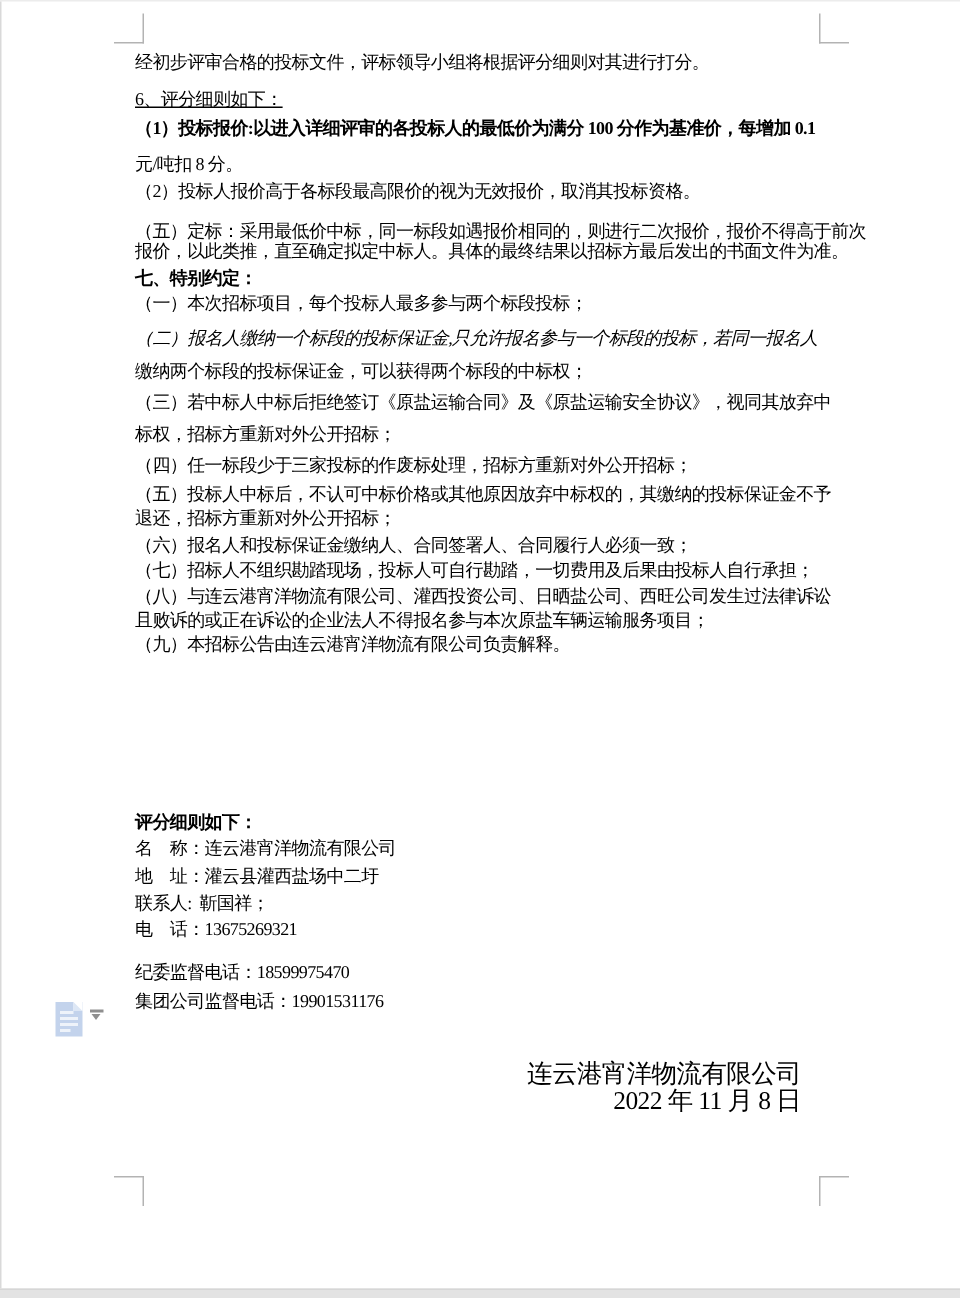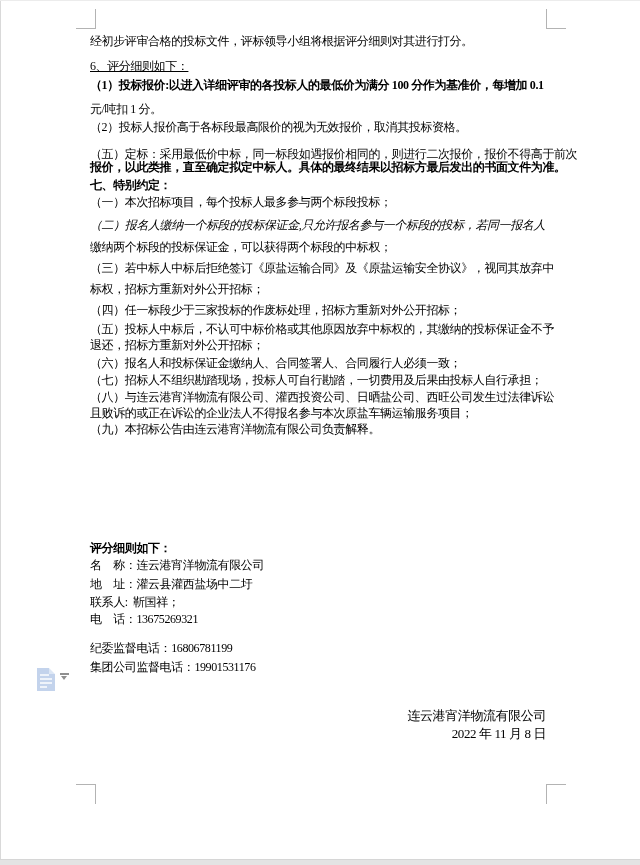--- a/index.html
+++ b/index.html
@@ -18,21 +18,21 @@
   .mark.tr{left:546px;top:8px;border-left:1px solid #b3b3b3;border-bottom:1px solid #b3b3b3;}
   .mark.bl{left:76px;top:783px;border-right:1px solid #b3b3b3;border-top:1px solid #b3b3b3;}
   .mark.br{left:546px;top:783px;border-left:1px solid #b3b3b3;border-top:1px solid #b3b3b3;}
 
   .line{
     position:absolute;left:90px;
     font-size:12px;line-height:15px;letter-spacing:-0.4px;
     color:#000;white-space:pre;
   }
   .line.bold{font-weight:bold;}
-  .line.right{left:auto;right:94px;font-size:13px;}
+  .line.right{left:auto;right:106px;font-size:17px;}
 
   
   .paste-btn{position:absolute;left:36px;top:665px;width:36px;height:28px;cursor:pointer;}
   .clip-doc{position:absolute;left:1px;top:2px;width:18px;height:23px;background:#c3d3ec;}
   .clip-doc .fold{position:absolute;right:0;top:0;width:0;height:0;border-left:6px solid #dde7f5;border-top:6px solid #ffffff;}
   .clip-doc .ln{position:absolute;left:3px;height:2px;background:#eef3fa;}
   .clip-doc .ln1{top:6px;width:9px;}
   .clip-doc .ln2{top:10px;width:12px;}
   .clip-doc .ln3{top:14px;width:12px;}
   .clip-doc .ln4{top:18px;width:7px;}
@@ -48,44 +48,44 @@
 
 <div class="mark tl"></div>
 <div class="mark tr"></div>
 <div class="mark bl"></div>
 <div class="mark br"></div>
 
 <div id="doc-lines">
     <div class="line" style="top: 33px;">经初步评审合格的投标文件，评标领导小组将根据评分细则对其进行打分。</div>
     <div class="line" style="top: 58px; text-decoration: underline;">6、评分细则如下：</div>
     <div class="line" style="top: 77px; font-weight: bold;">（1）投标报价:以进入详细评审的各投标人的最低价为满分 100 分作为基准价，每增加 0.1</div>
-    <div class="line" style="top: 101px;">元/吨扣 1 分。</div>
+    <div class="line" style="top: 101px;">元/吨扣 8 分。</div>
     <div class="line" style="top: 119px;">（2）投标人报价高于各标段最高限价的视为无效报价，取消其投标资格。</div>
     <div class="line" style="top: 146px;">（五）定标：采用最低价中标，同一标段如遇报价相同的，则进行二次报价，报价不得高于前次</div>
-    <div class="line" style="top: 159px; font-weight: bold;">报价，以此类推，直至确定拟定中标人。具体的最终结果以招标方最后发出的书面文件为准。</div>
+    <div class="line" style="top: 159px;">报价，以此类推，直至确定拟定中标人。具体的最终结果以招标方最后发出的书面文件为准。</div>
     <div class="line bold" style="top: 177px;">七、特别约定：</div>
     <div class="line" style="top: 194px;">（一）本次招标项目，每个投标人最多参与两个标段投标；</div>
     <div class="line" style="top: 217px; font-style: italic;">（二）报名人缴纳一个标段的投标保证金,只允许报名参与一个标段的投标，若同一报名人</div>
     <div class="line" style="top: 239px;">缴纳两个标段的投标保证金，可以获得两个标段的中标权；</div>
     <div class="line" style="top: 260px;">（三）若中标人中标后拒绝签订《原盐运输合同》及《原盐运输安全协议》，视同其放弃中</div>
     <div class="line" style="top: 281px;">标权，招标方重新对外公开招标；</div>
     <div class="line" style="top: 302px;">（四）任一标段少于三家投标的作废标处理，招标方重新对外公开招标；</div>
     <div class="line" style="top: 321px;">（五）投标人中标后，不认可中标价格或其他原因放弃中标权的，其缴纳的投标保证金不予</div>
     <div class="line" style="top: 337px;">退还，招标方重新对外公开招标；</div>
     <div class="line" style="top: 355px;">（六）报名人和投标保证金缴纳人、合同签署人、合同履行人必须一致；</div>
     <div class="line" style="top: 372px;">（七）招标人不组织勘踏现场，投标人可自行勘踏，一切费用及后果由投标人自行承担；</div>
     <div class="line" style="top: 389px;">（八）与连云港宵洋物流有限公司、灌西投资公司、日晒盐公司、西旺公司发生过法律诉讼</div>
     <div class="line" style="top: 405px;">且败诉的或正在诉讼的企业法人不得报名参与本次原盐车辆运输服务项目；</div>
     <div class="line" style="top: 421px;">（九）本招标公告由连云港宵洋物流有限公司负责解释。</div>
     <div class="line bold" style="top: 540px;">评分细则如下：</div>
     <div class="line" style="top: 557px;">名　称：连云港宵洋物流有限公司</div>
     <div class="line" style="top: 576px;">地　址：灌云县灌西盐场中二圩</div>
     <div class="line" style="top: 594px;">联系人:  靳国祥；</div>
     <div class="line" style="top: 611px;">电　话：13675269321</div>
-    <div class="line" style="top: 640px;">纪委监督电话：16806781199</div>
+    <div class="line" style="top: 640px;">纪委监督电话：18599975470</div>
     <div class="line" style="top: 659px;">集团公司监督电话：19901531176</div>
     <div class="line right" style="top: 707px;">连云港宵洋物流有限公司</div>
     <div class="line right" style="top: 725px;">2022 年 11 月 8 日</div>
   </div>
 
 <div class="paste-btn" title="paste-options">
   <div class="clip-doc">
     <div class="fold"></div>
     <div class="ln ln1"></div>
     <div class="ln ln2"></div>

